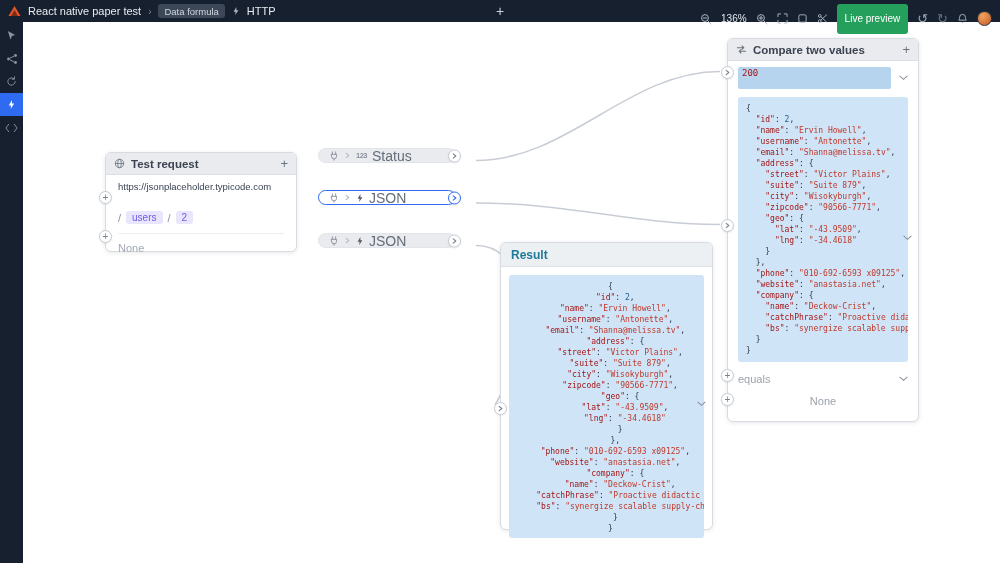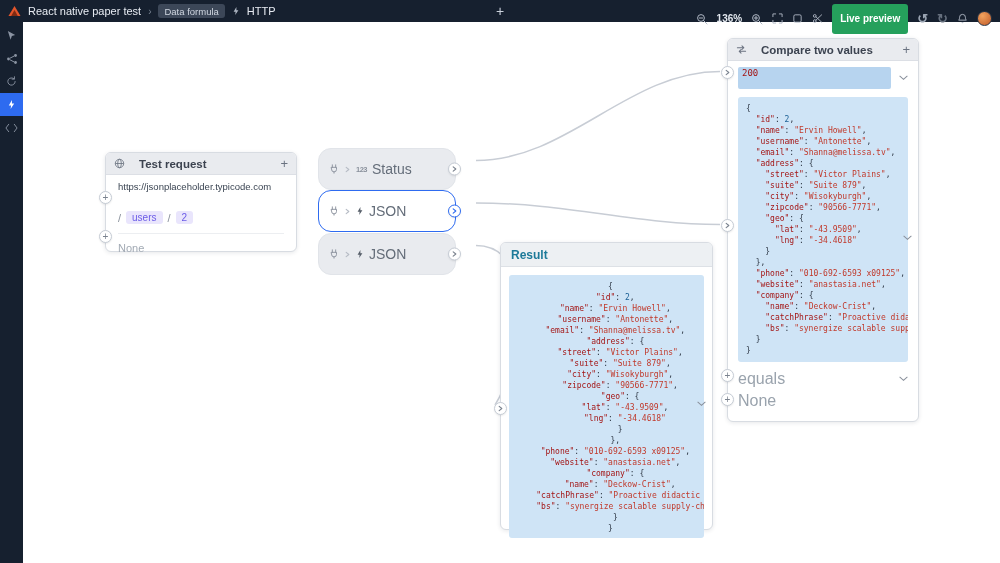--- a/index.html
+++ b/index.html
@@ -11,21 +11,21 @@
   .topbar { position:absolute; left:0; top:0; width:1000px; height:22px;
     background:var(--topbar-bg,#16202f); display:flex; align-items:center;
     padding:0 8px; gap:7px; color:#dfe4ec; font-size:11px; z-index:20; }
   .topbar .crumb-title { color:#e7ebf2; }
   .crumb-chev { color:#76808f; font-size:10px; }
   .badge { background:#3c4758; color:#cfd6e0; font-size:9.5px; padding:1.5px 6px; border-radius:3px; }
   .tb-icon { color:#aeb6c3; display:flex; align-items:center; }
   .tb-icon svg { display:block; }
   .tb-center-plus { position:absolute; left:50%; transform:translateX(-50%);
     color:#cbd2dc; font-size:14px; line-height:22px; cursor:pointer; }
-  .tb-right { position:absolute; right:8px; top:0; height:37px; display:flex; align-items:center; gap:9px;font-weight:bold; }
+  .tb-right { position:absolute; right:8px; top:0; height:37px; display:flex; align-items:center; gap:9px; }
   .zoom-text { color:#e3e8ef; font-size:10px; }
   .live-btn { background:var(--live-green,#25a05c); color:#fff; font-size:10px;
     height:15px; display:flex; align-items:center; padding:15px 8px; border-radius:3px; cursor:pointer; }
   .ur { font-size:13px; line-height:14px; }
   .undo { color:#9aa4b2; } .redo { color:#66707e; }
   .avatar { width:15px; height:15px; border-radius:50%;
     background:radial-gradient(circle at 35% 30%, #f2a35e, #c05a28); border:1px solid #2b3748; }
   .logo svg { display:block; }
 
   
@@ -37,34 +37,34 @@
   .side-icon.active { background:var(--accent-blue,#2e6bf0); color:#fff; }
   .side-icon svg { display:block; }
 
   
   .canvas { position:absolute; left:23px; top:22px; width:977px; height:541px; background:#fff; }
   .edges { position:absolute; left:0; top:0; width:977px; height:541px; pointer-events:none; }
   .edges path { stroke:#c8cdd5; stroke-width:1.5; fill:none; }
 
   .node { position:absolute; background:#fff; border:1px solid #d8dce2; border-radius:6px;
     box-shadow:0 1px 4px rgba(20,30,50,.10); font-size:11px; color:#3c4350; }
-  .node-header { height:22px; display:flex; align-items:center; gap:14px; padding:0 8px;
+  .node-header { height:22px; display:flex; align-items:center; gap:6px; padding:0 8px;
     background:#e9ebef; border-bottom:1px solid #dcdfe5; border-radius:5px 5px 0 0;
     font-size:11.5px; font-weight:bold; color:#3c4350; }
   .node-header .hdr-icon { color:#6a7280; display:flex; }
   .plus-btn { margin-left:auto; color:#6a7280; font-size:13px; font-weight:normal; cursor:pointer; line-height:1; }
 
   .port { position:absolute; width:13px; height:13px; border-radius:50%; background:#fff;
     border:1px solid #c6ccd5; display:flex; align-items:center; justify-content:center;
     box-shadow:0 1px 2px rgba(0,0,0,.08); z-index:3; color:#7a828e; cursor:pointer; }
   .port svg { display:block; }
   .port .plus { font-size:10px; line-height:1; color:#7a828e; }
   .port.accent { border-color:var(--accent-blue,#2e6bf0); color:var(--accent-blue,#2e6bf0); }
 
-  .pill { position:absolute; height:42px; width:138px; border-radius:13px; background:#e9ebef;
+  .pill { position:absolute; height:15px; width:138px; border-radius:13px; background:#e9ebef;
     border:1px solid #e1e4e9; display:flex; align-items:center; gap:5px; padding:0 10px;
     color:#646d79; cursor:pointer; }
   .pill.selected { background:#fff; border:1.5px solid var(--accent-blue,#2e6bf0); }
   .pill .p-icon { color:#8a919c; display:flex; }
   .pill .p-sep { color:#b6bcc5; display:flex; }
   .pill .type-num { font-size:7.5px; font-weight:bold; letter-spacing:-0.5px; color:#8a919c; }
   .pill .zap { color:#555d68; }
   .pill .p-label { font-size:14px; }
   .pill .r-port { right:-6px; top:50%; transform:translateY(-50%); }
 
@@ -91,21 +91,21 @@
     background:#edf0f3; border-bottom:1px solid #dde1e6; border-radius:5px 5px 0 0;
     font-size:12px; font-weight:bold; color:#1d7a99; }
   .result-body { padding:8px; }
 
   
   .cmp-body { padding:6px 10px 10px; }
   .cmp-row1 { display:flex; align-items:center; margin-bottom:8px; }
   .val-bar { flex:1; background:var(--selection-blue,#b7d4ef); height:22px; border-radius:2px;
     font-family:"DejaVu Sans Mono", monospace; font-size:9px; color:var(--key-color,#a31515);
     padding:1px 4px; margin-right:8px; }
-  .cmp-sel-row { display:flex; align-items:center; height:22px; color:#9aa3ad; font-size:16px; cursor:pointer; }
+  .cmp-sel-row { display:flex; align-items:center; height:22px; color:#9aa3ad; font-size:11px; cursor:pointer;justify-content:center; }
   .cmp-sel-row .chev-down { margin-left:auto; }
 </style>
 </head>
 <body>
 
 <div class="page">
 
   <div class="topbar">
     <span class="logo">
       <svg width="13" height="12" viewBox="0 0 14 12">

